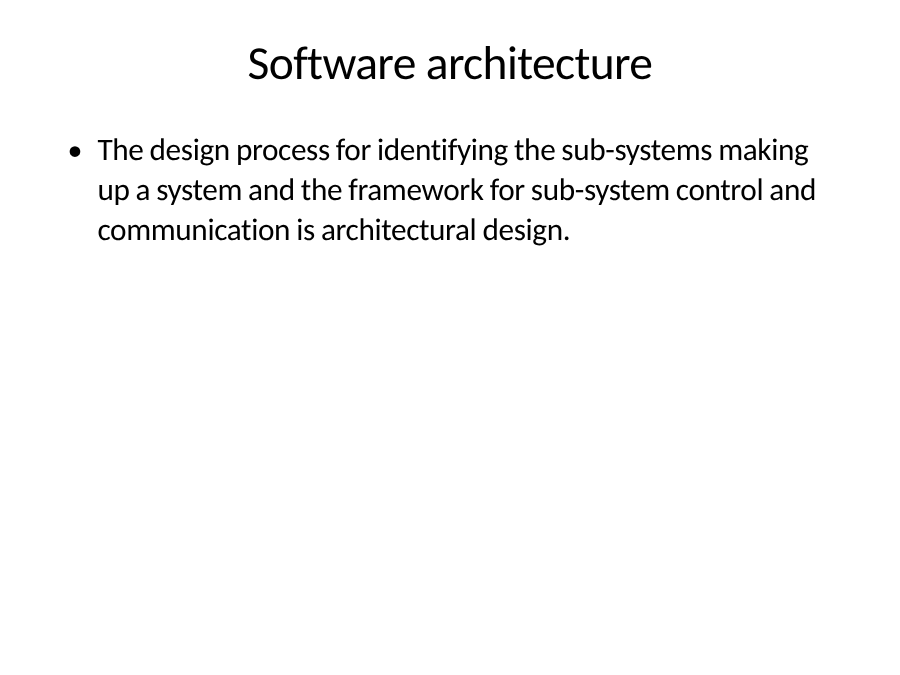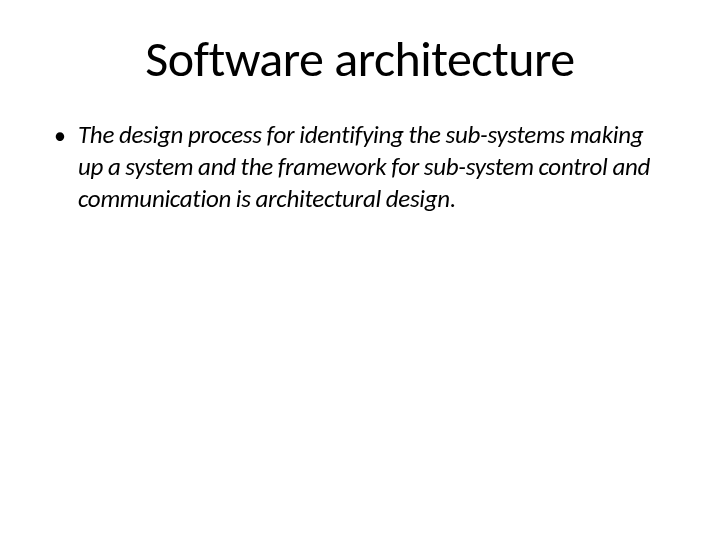--- a/index.html
+++ b/index.html
@@ -1,22 +1,22 @@
 <!DOCTYPE html>
 <html><head>
   <meta charset="utf-8">
   <style>
     * { margin: 0; padding: 0; box-sizing: border-box; }
     html, body { width: 720px; height: 540px; background: #ffffff; font-family: Calibri, "Segoe UI", Arial, sans-serif; color: #000; }
     .slide { width: 720px; height: 540px; position: relative; padding: 20px 50px 20px 50px; }
-    .title { text-align: center; font-size: 50px; font-weight: 400; letter-spacing: -0.5px; margin-top: 8px; margin-bottom: 30px; }
+    .title { text-align: center; font-size: 38px; font-weight: 400; letter-spacing: -0.5px; margin-top: 8px; margin-bottom: 30px; }
     .content { padding-left: 6px; }
     .bullet-item { display: flex; align-items: flex-start; }
     .bullet { font-size: 24px; line-height: 34px; margin-right: 12px; margin-left: -2px; }
-    .bullet-text { font-size: 25px; line-height: 32px; letter-spacing: -0.3px; word-spacing: -0.5px; font-style: italic; }
+    .bullet-text { font-size: 25px; line-height: 32px; letter-spacing: -0.3px; word-spacing: -0.5px; }
   </style>
 </head>
 <body>
 
 <div class="slide">
   <h1 class="title">Software architecture</h1>
   <div class="content">
     <div class="bullet-item">
       <span class="bullet">•</span>
       <span class="bullet-text">The design process for identifying the sub-systems making up a system and the framework for sub-system control and communication is architectural design.</span>

